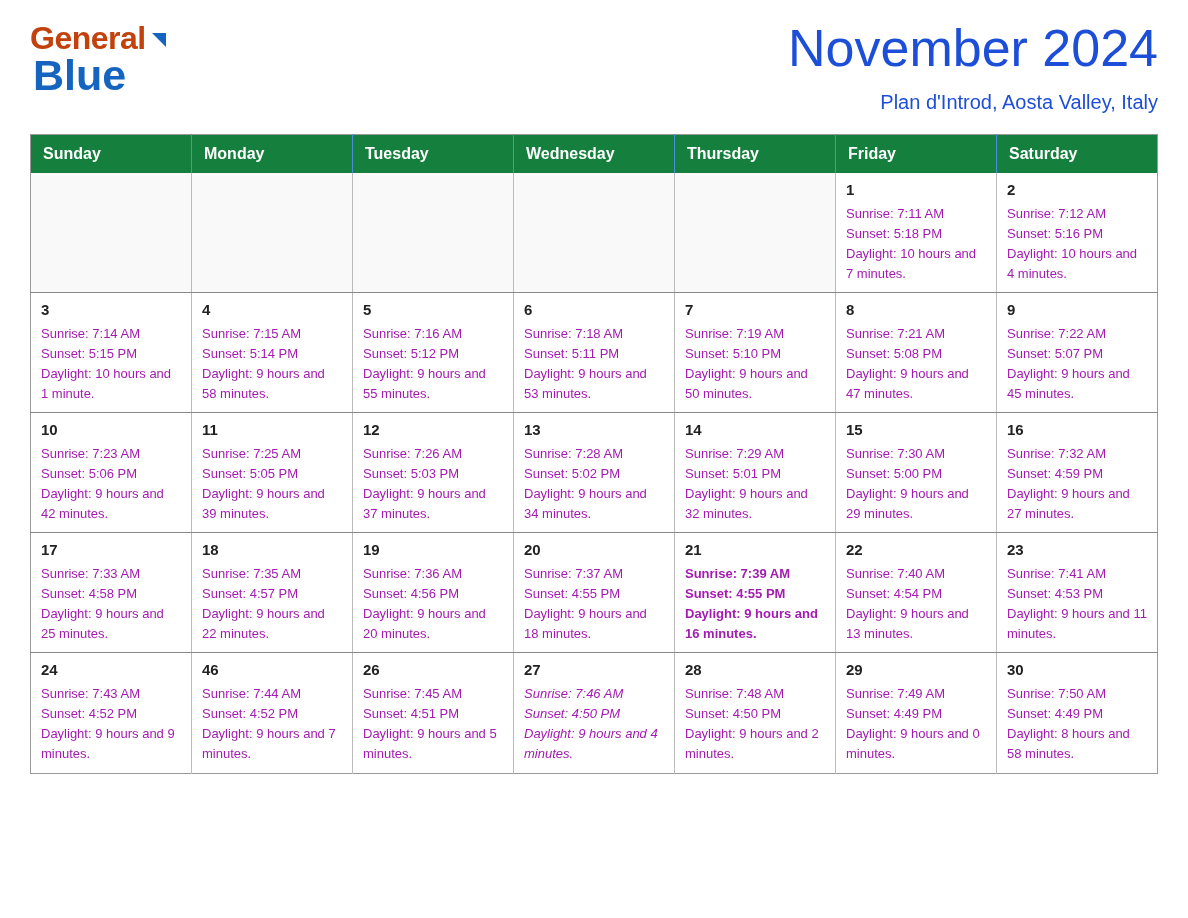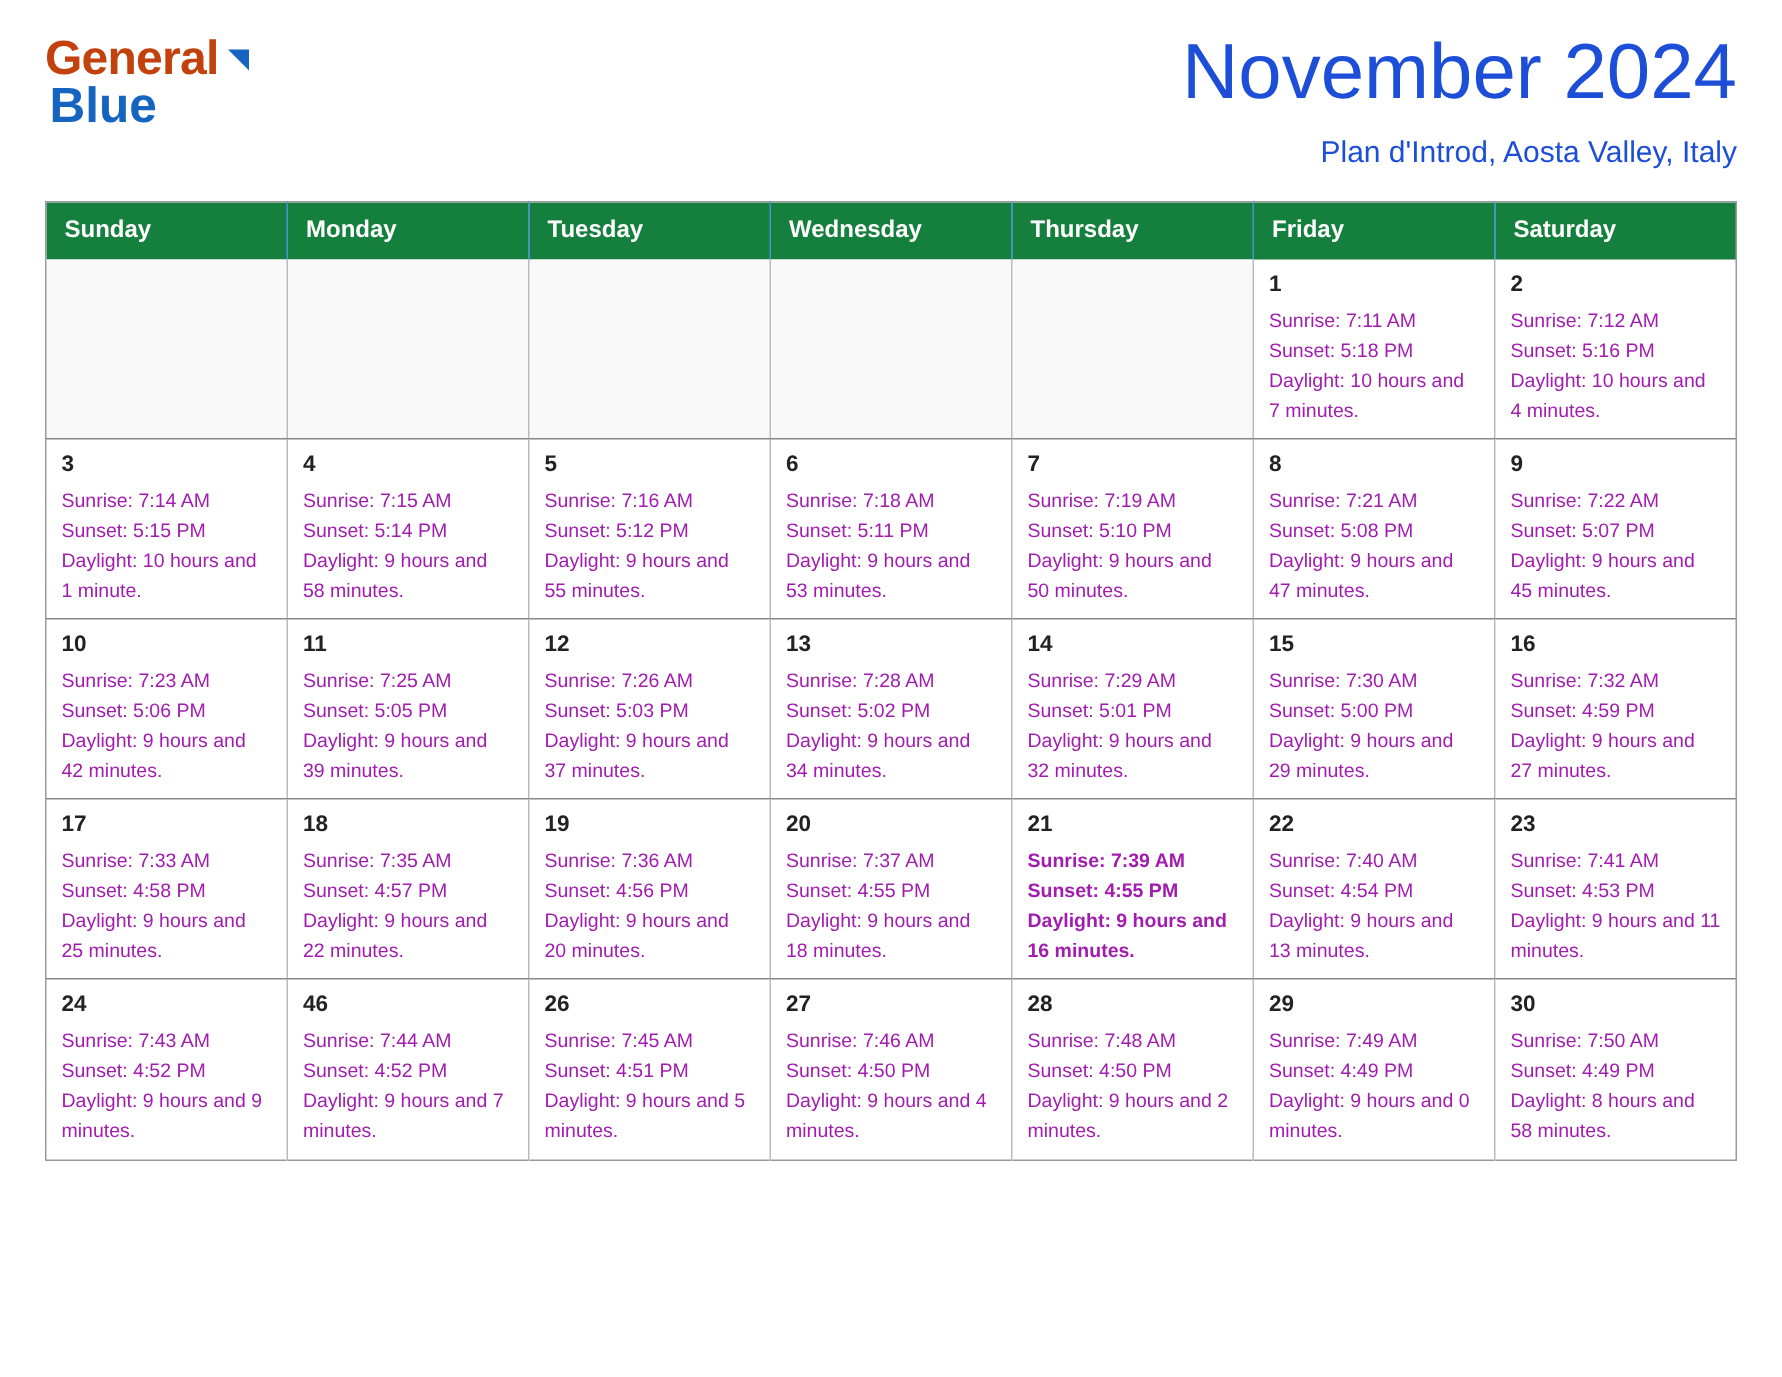--- a/index.html
+++ b/index.html
@@ -89,21 +89,21 @@
 <body>
 
 <div class="header">
   <div class="logo">
     <div style="display:flex;align-items:center;">
       <span style="font-size:32px;font-weight:bold;color:#c2410c;letter-spacing:-0.5px;">General</span>
       <svg width="22" height="22" viewBox="0 0 22 22" style="margin-left:2px;margin-top:2px;">
         <polygon points="4,4 18,4 18,18" fill="#1565c0"></polygon>
       </svg>
     </div>
-    <div style="font-size:33px;font-weight:bold;color:#1565c0;margin-top:-6px;padding-left:3px;">Blue</div>
+    <div style="font-size:43px;font-weight:bold;color:#1565c0;margin-top:-6px;padding-left:3px;">Blue</div>
   </div>
   <div class="title-section">
     <div class="month-title">November 2024</div>
     <div class="location-title">Plan d'Introd, Aosta Valley, Italy</div>
   </div>
 </div>
 
 <table class="calendar">
   <thead>
     <tr>
@@ -282,21 +282,21 @@
 Daylight: 9 hours and 7 minutes.</div>
         </td>
         <td>
           <span class="day-number">26</span>
           <div class="day-info" style="white-space: pre-line;">Sunrise: 7:45 AM
 Sunset: 4:51 PM
 Daylight: 9 hours and 5 minutes.</div>
         </td>
         <td>
           <span class="day-number">27</span>
-          <div class="day-info" style="white-space: pre-line;">Sunrise: 7:46 AM
+          <div class="day-info" style="white-space: pre-line; font-style: italic;">Sunrise: 7:46 AM
 Sunset: 4:50 PM
 Daylight: 9 hours and 4 minutes.</div>
         </td>
         <td>
           <span class="day-number">28</span>
           <div class="day-info" style="white-space: pre-line;">Sunrise: 7:48 AM
 Sunset: 4:50 PM
 Daylight: 9 hours and 2 minutes.</div>
         </td>
         <td>

